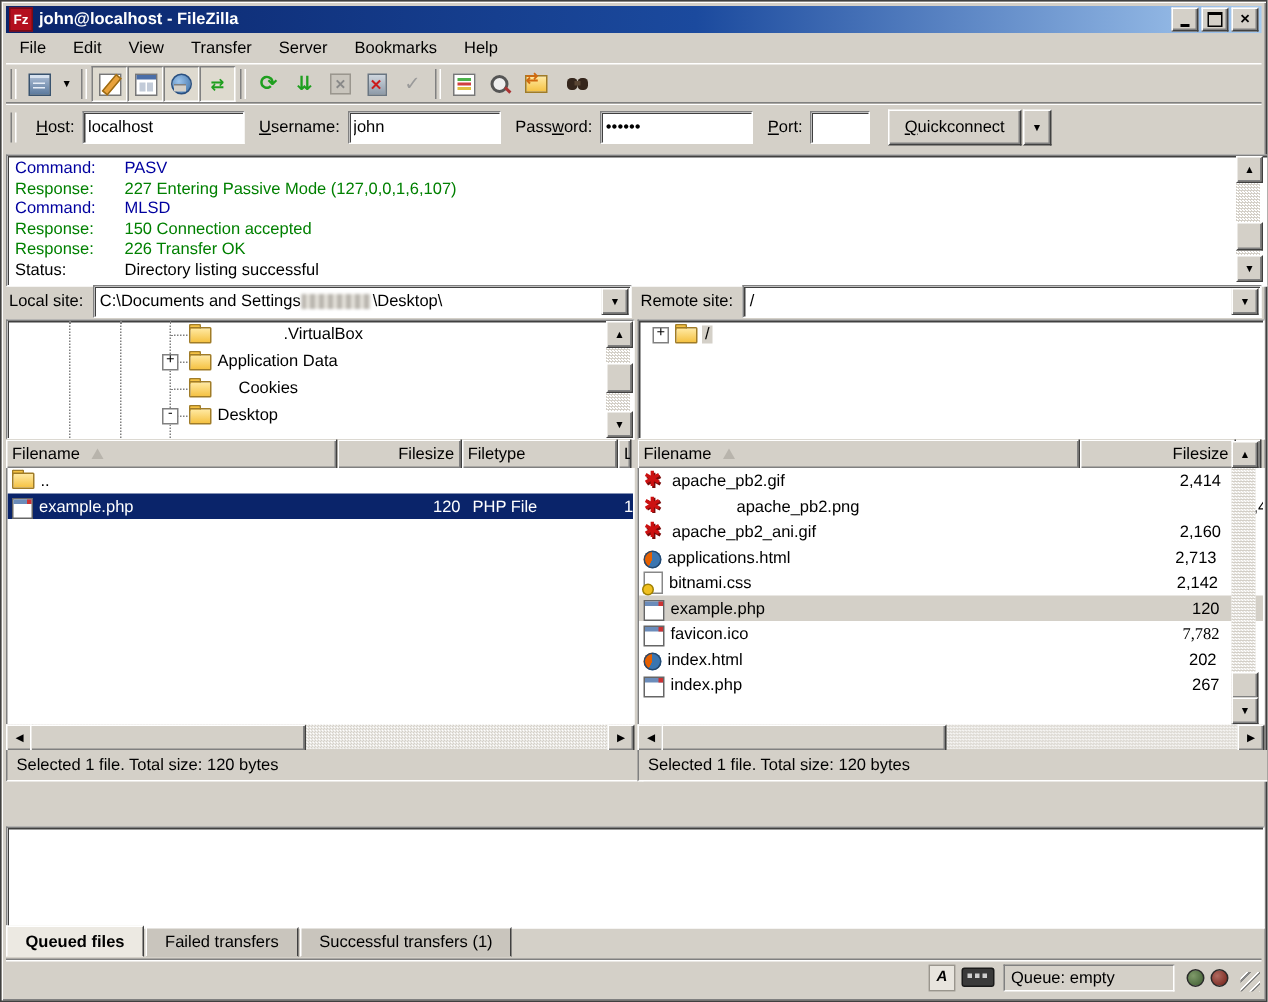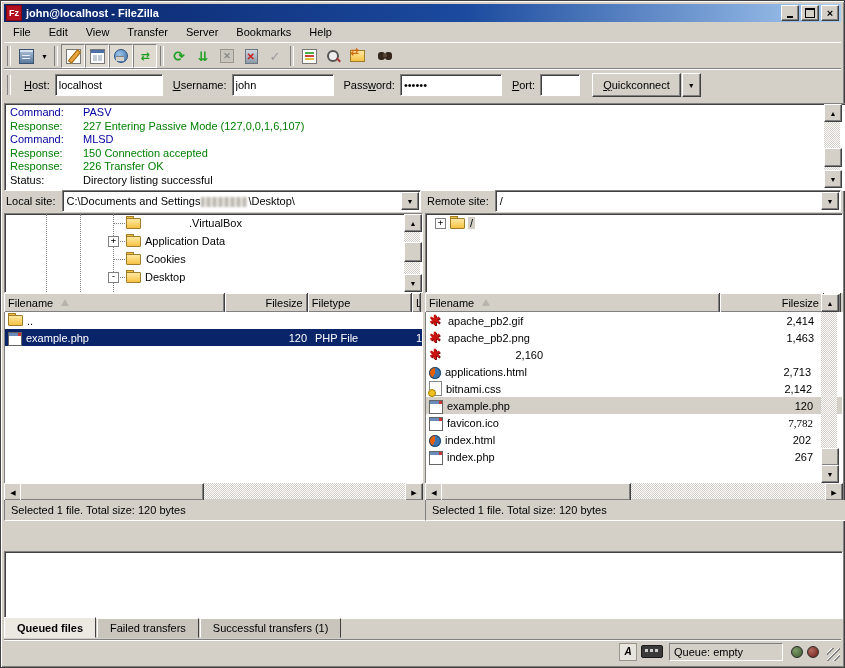--- a/index.html
+++ b/index.html
@@ -301,21 +301,21 @@
     </div>
     <div class="tree-row">
       <span class="expander" style="left:103px;top:4px;">+</span>
       <span class="doth" style="left:113px;width:7px;top:9px;"></span>
       <span class="ic ic-folder" style="position:absolute;left:121px;top:4px;"></span>
       <span class="tree-label" style="left:138px;">Application Data</span>
     </div>
     <div class="tree-row">
       <span class="doth" style="left:108px;width:12px;top:9px;"></span>
       <span class="ic ic-folder" style="position:absolute;left:121px;top:4px;"></span>
-      <span class="tree-label" style="left:139px;">Cookies</span>
+      <span class="tree-label" style="left:152px;">Cookies</span>
     </div>
     <div class="tree-row">
       <span class="expander" style="left:103px;top:4px;">-</span>
       <span class="doth" style="left:113px;width:7px;top:9px;"></span>
       <span class="ic ic-folder" style="position:absolute;left:121px;top:4px;"></span>
       <span class="tree-label" style="left:138px;">Desktop</span>
     </div>
   </div>
 
   <div class="sb-track" style="left:404px;top:214px;width:16px;height:76px;"></div>
@@ -382,25 +382,26 @@
   </div>
 
   <div class="list-body" style="left:425px;top:312px;width:416px;height:171px;">
     <div class="file-row">
       <span class="ic ic-apache">✱</span>
       <span class="cell" style="width:263px;">apache_pb2.gif</span>
       <span class="cell cell-r" style="width:95px;">2,414</span>
     </div>
     <div class="file-row">
       <span class="ic ic-apache">✱</span>
-      <span class="cell" style="width:263px;">apache_pb2.png</span>
+      <span class="cell" style="width:263px;margin-left:43px;">apache_pb2.png</span>
       <span class="cell cell-r" style="width:95px;">1,463</span>
     </div>
     <div class="file-row">
       <span class="ic ic-apache">✱</span>
+      <span class="cell" style="width:263px;">apache_pb2_ani.gif</span>
       <span class="cell cell-r" style="width:95px;">2,160</span>
     </div>
     <div class="file-row">
       <span class="ic ic-firefox"></span>
       <span class="cell" style="width:263px;">applications.html</span>
       <span class="cell cell-r" style="width:95px;">2,713</span>
     </div>
     <div class="file-row">
       <span class="ic ic-css"></span>
       <span class="cell" style="width:263px;">bitnami.css</span>

